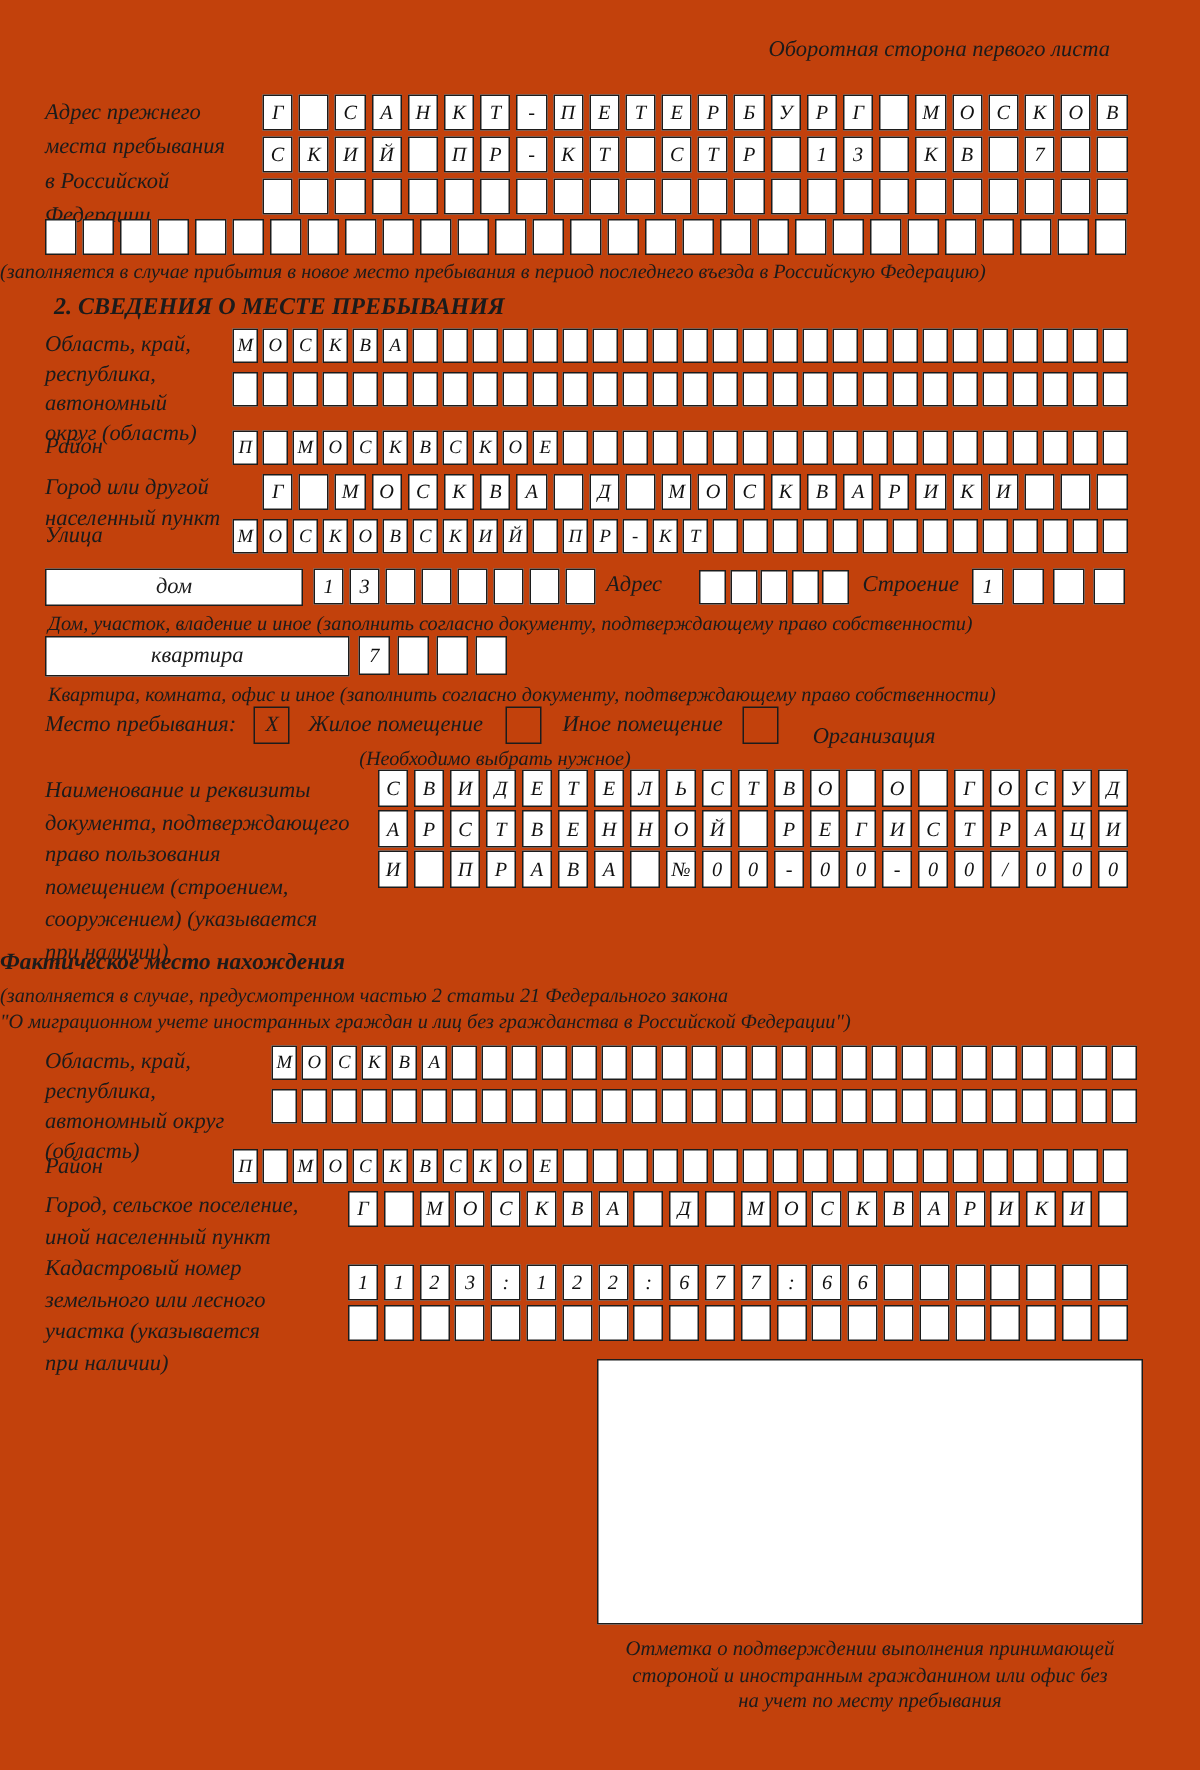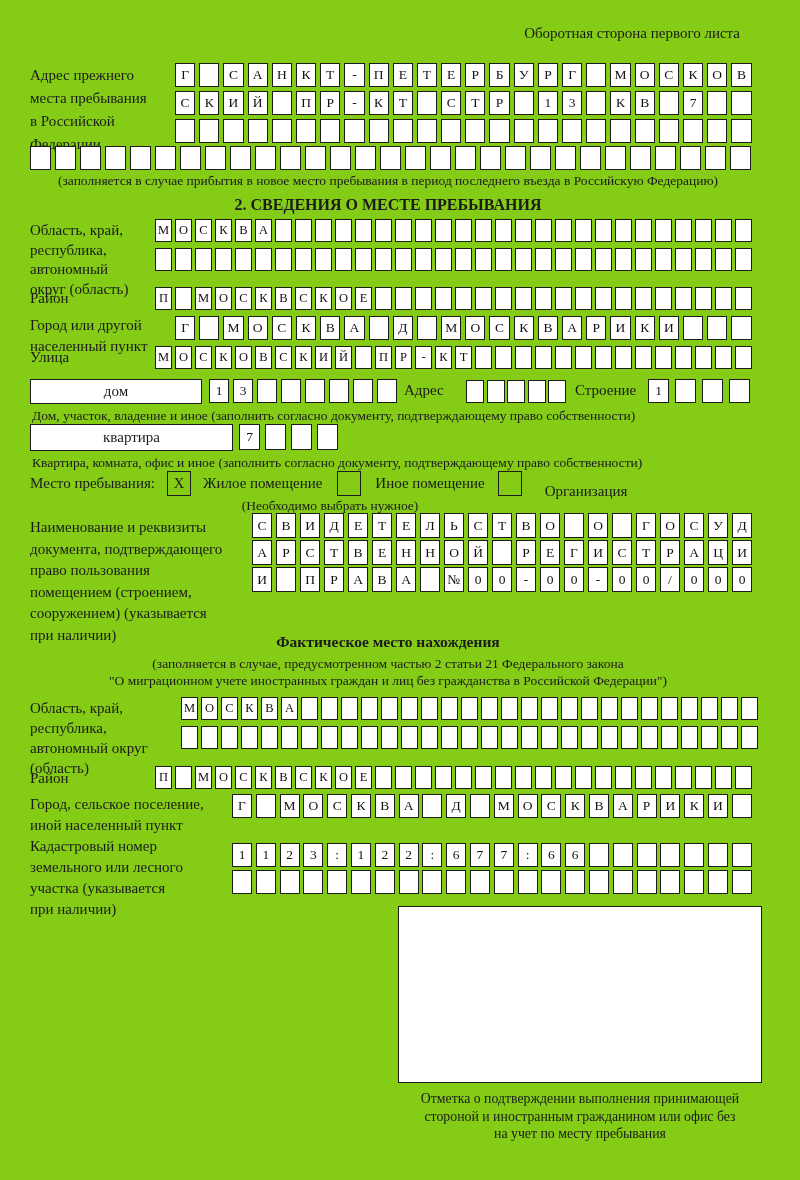--- a/index.html
+++ b/index.html
@@ -1,25 +1,26 @@
 <!DOCTYPE html>
 <html><head>
 <meta charset="utf-8">
 <style>
   html,body { margin:0; padding:0; background:#ffffff; }
   .page {
-    position:relative; width:800px; height:1180px; background:#84cc16;
+    position:relative; width:800px; height:1180px; background:#c2410c;
     font-family:"Liberation Serif","DejaVu Serif",serif; color:#1b1b1b;
     overflow:hidden;
+    font-style:italic;
   }
   .abs { position:absolute; }
   .lbl { font-size:15px; white-space:nowrap; }
   .flines div { white-space:nowrap; }
   .cap { font-size:13.5px; }
-  .center { text-align:center; width:752px; left:12px; }
+  .center { text-align:left; width:752px; left:0; }
   .bold { font-weight:bold; }
   .boxes { display:flex; }
   .cbox {
     box-sizing:border-box; flex:none; border:1.7px solid #1c1c1c; background:#fff;
     display:flex; align-items:center; justify-content:center;
     font-size:13.5px; color:#111;
   }
   
   .bx-a .cbox  { width:20.2px; height:24px; margin-right:4px; }   
   .bx-w .cbox  { width:21px;   height:24px; margin-right:4px; }   
@@ -159,21 +160,21 @@
       <span class="cbox"></span>
       <span class="cbox"></span>
       <span class="cbox"></span>
       <span class="cbox"></span>
       <span class="cbox"></span>
       <span class="cbox"></span>
       <span class="cbox"></span>
     </div>
   <div class="abs cap center" style="top:173px;">(заполняется в случае прибытия в новое место пребывания в период последнего въезда в Российскую Федерацию)</div>
 
-  <div class="abs bold center" style="top:196px; font-size:16px;">2. СВЕДЕНИЯ О МЕСТЕ ПРЕБЫВАНИЯ</div>
+  <div class="abs bold center" style="top:196px; font-size:16px;padding-left:36px;">2. СВЕДЕНИЯ О МЕСТЕ ПРЕБЫВАНИЯ</div>
 
   <div class="abs flines lbl" style="left:30px; top:221px; line-height:19.5px;">
       <div>Область, край,</div>
       <div>республика,</div>
       <div>автономный</div>
       <div>округ (область)</div>
     </div>
   <div class="abs boxes bx-s" style="left:155px; top:219px;">
       <span class="cbox">М</span>
       <span class="cbox">О</span>

